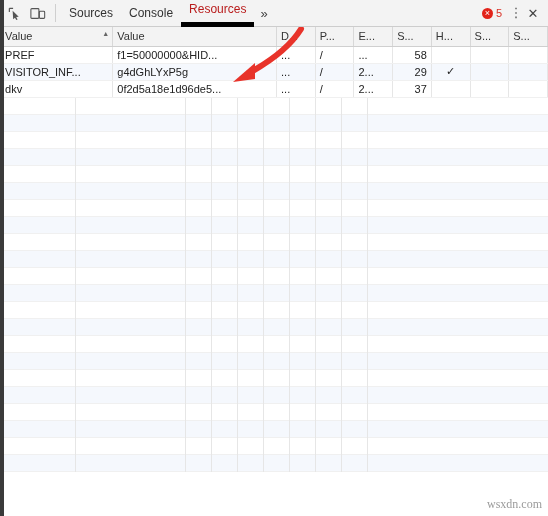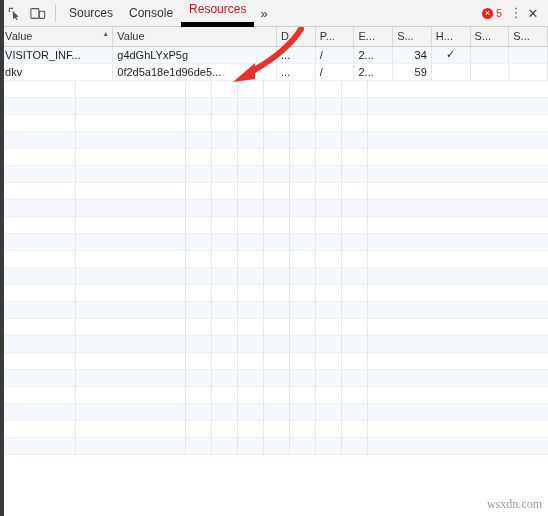--- a/index.html
+++ b/index.html
@@ -341,38 +341,49 @@
             <th>D...</th>
             <th>P...</th>
             <th>E...</th>
             <th>S...</th>
             <th>H...</th>
             <th>S...</th>
             <th>S...</th>
           </tr>
         </thead>
         <tbody>
+          <tr>
+            <td>PREF</td>
+            <td>f1=50000000&amp;HID...</td>
+            <td>...</td>
+            <td>/</td>
+            <td>...</td>
+            <td class="num">58</td>
+            <td class="center check"></td>
+            <td></td>
+            <td></td>
+          </tr>
           <tr class="striped">
             <td>VISITOR_INF...</td>
             <td>g4dGhLYxP5g</td>
             <td>...</td>
             <td>/</td>
             <td>2...</td>
-            <td class="num">34</td>
+            <td class="num">29</td>
             <td class="center check">✓</td>
             <td></td>
             <td></td>
           </tr>
           <tr>
             <td>dkv</td>
             <td>0f2d5a18e1d96de5...</td>
             <td>...</td>
             <td>/</td>
             <td>2...</td>
-            <td class="num">59</td>
+            <td class="num">37</td>
             <td class="center check"></td>
             <td></td>
             <td></td>
           </tr>
         </tbody>
       </table>
 
       <div class="empty-rows" id="fillers">
           <div class="er">
             <div class="ec" style="width: 75px;"></div>

